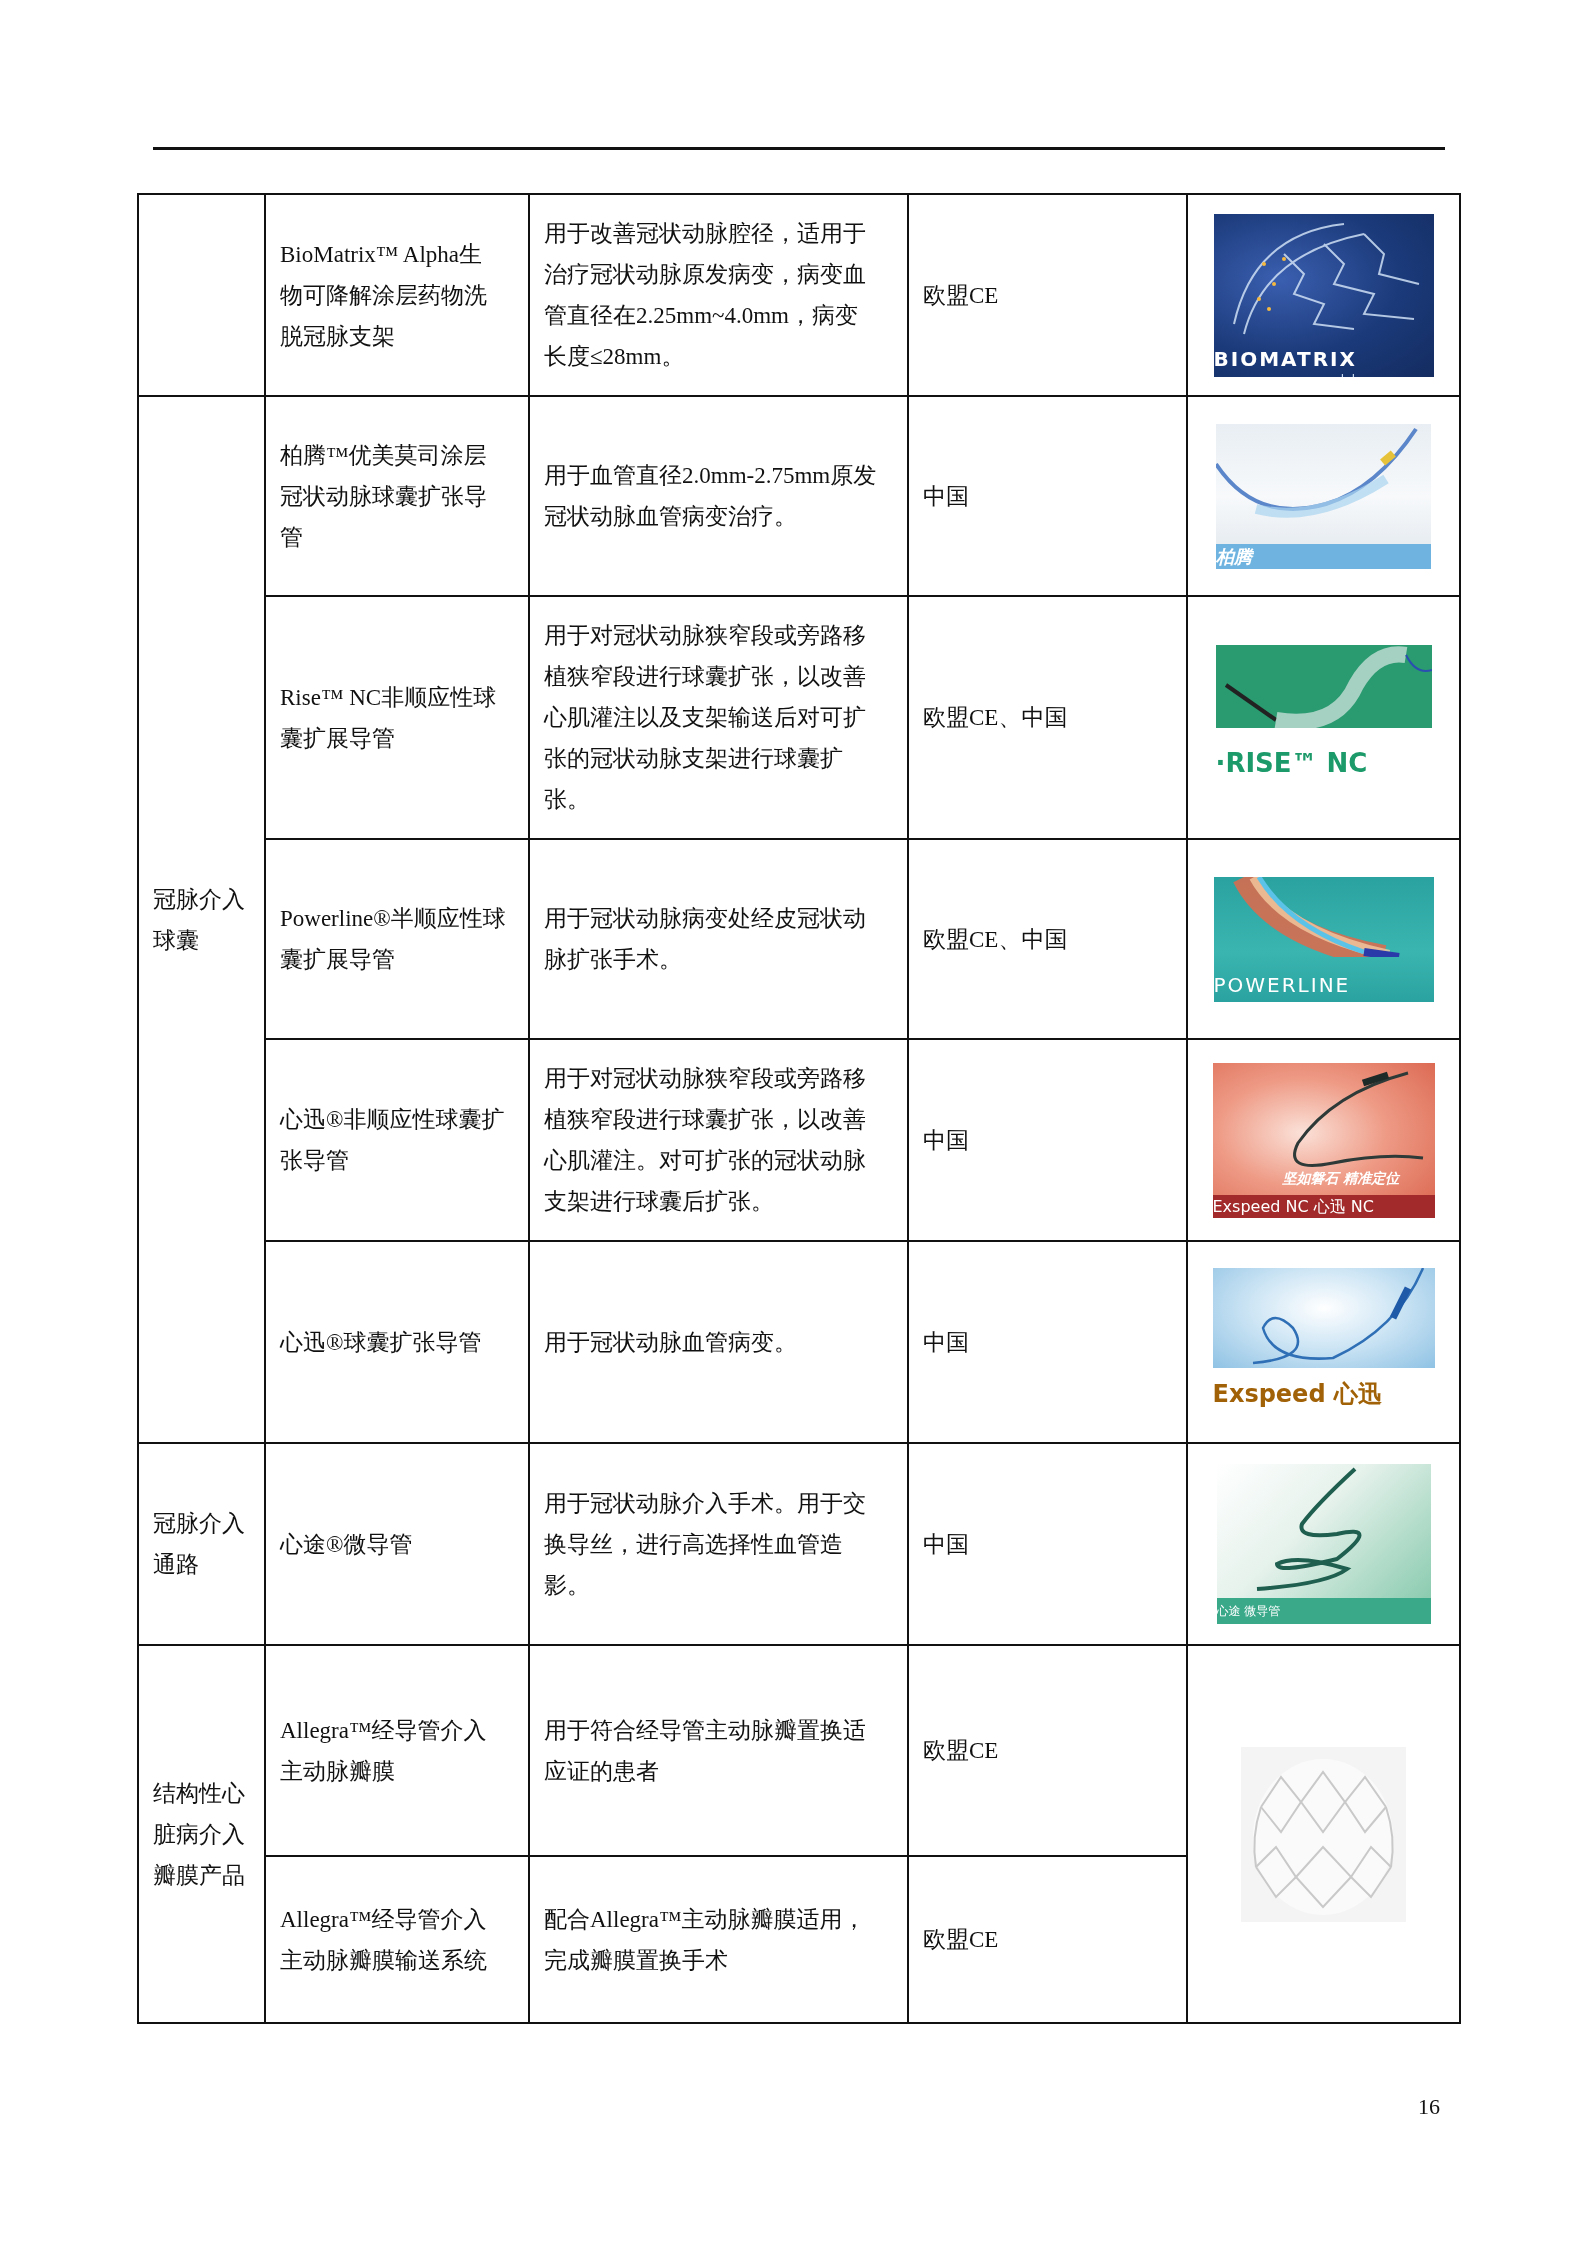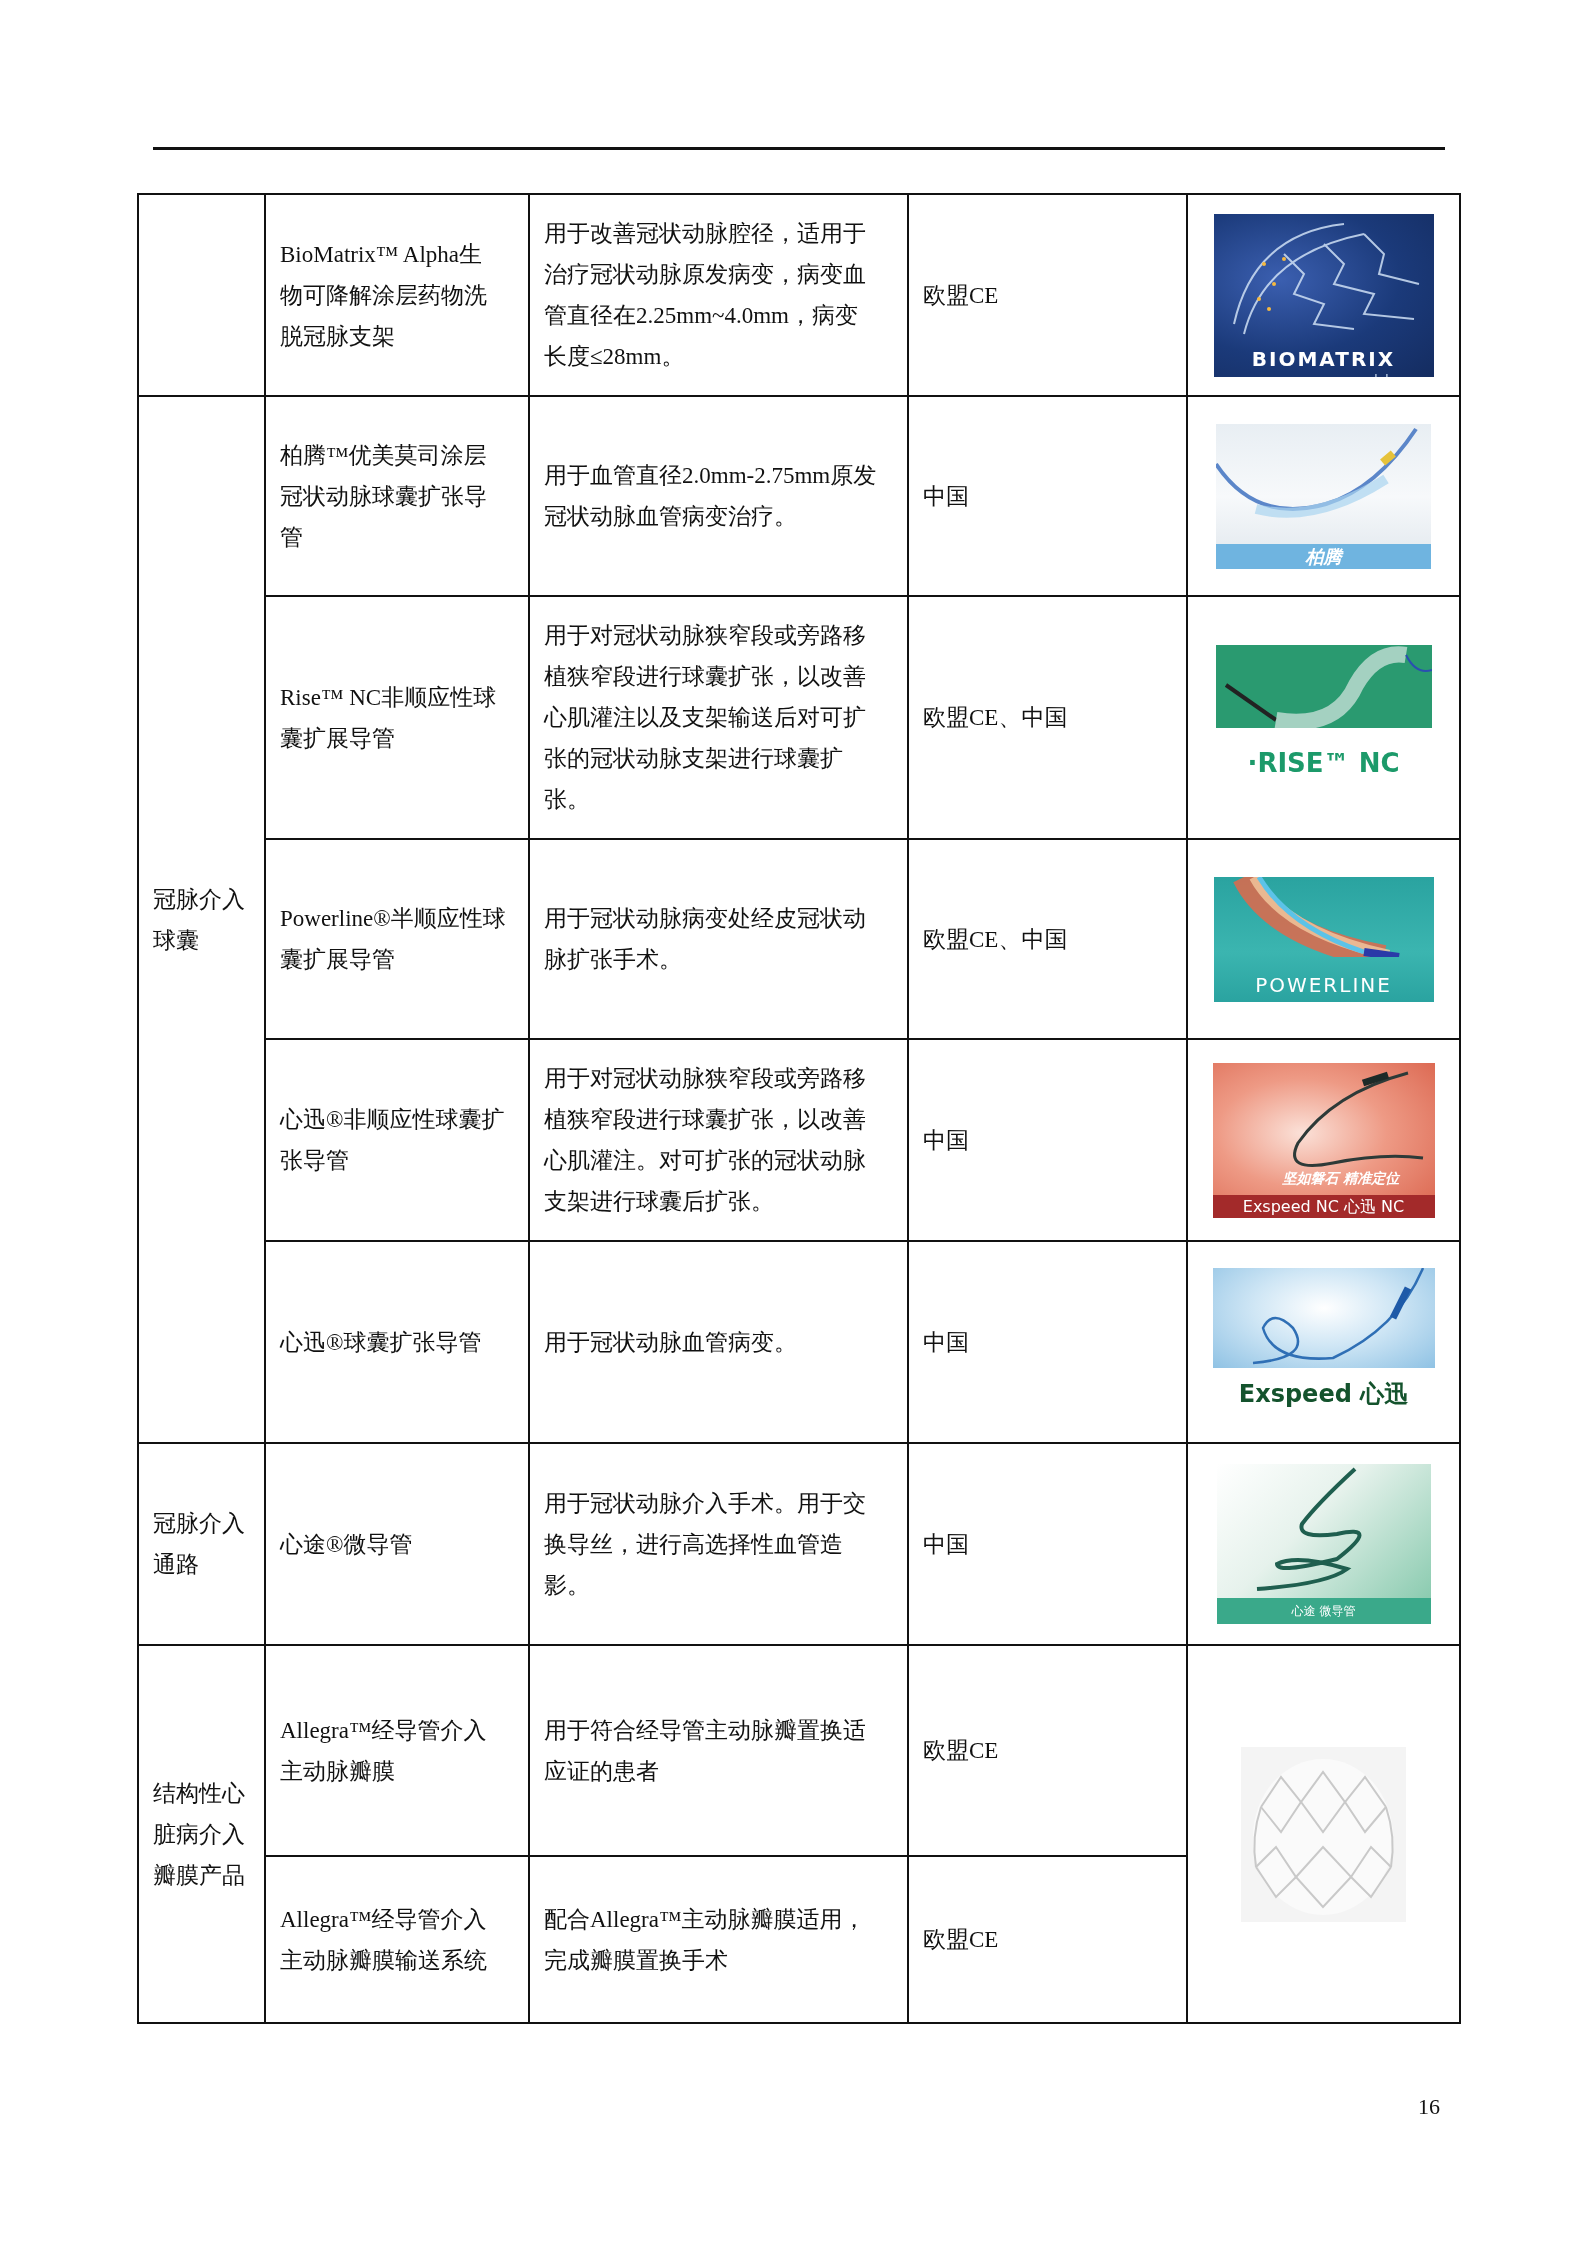--- a/index.html
+++ b/index.html
@@ -9,21 +9,21 @@
   .header-title { position:absolute; right:8px; top:4px; font-size:25px; letter-spacing:0.5px; }
   .header-rule { position:absolute; left:0; right:0; bottom:-2px; height:3px; background:#111; }
   table.products { position:absolute; left:137px; top:193px; width:1322px;
                    border-collapse:collapse; table-layout:fixed;border-radius:20px; }
   table.products td { border:2px solid #111; vertical-align:middle; padding:0 14px;
                       font-size:23px; line-height:41px; }
   td.cat { padding-left:14px; }
   td.img { padding:0; text-align:center; }
   .pic { margin:0 auto; position:relative; overflow:hidden; }
   .page-number { position:absolute; left:1418px; top:2094px; font-size:22px; }
-  .pic-label { position:absolute; left:0; right:0; text-align:center;
+  .pic-label { position:absolute; left:0; right:0; text-align:left;
                font-family:"DejaVu Sans","Liberation Sans",sans-serif; font-weight:bold; }
 </style>
 </head>
 <body>
 
 <div class="header">
   <div class="header-rule"></div>
 </div>
 
 <table class="products">
@@ -185,21 +185,21 @@
       </td>
       <td>中国</td>
       <td class="img">
         <div class="pic" style="width:222px;height:148px;background:#fff;">
           <div style="position:absolute;left:0;top:0;width:222px;height:100px;background:radial-gradient(ellipse at 50% 40%,#ffffff 0%,#cfe6f5 45%,#8fc2e4 100%);">
             <svg width="222" height="100">
               <path d="M210 0 Q185 60 120 90 Q60 95 50 60 Q60 40 80 60 Q100 90 40 95" stroke="#2f6fb5" stroke-width="2.5" fill="none"></path>
               <path d="M195 20 L180 50" stroke="#1e5aa8" stroke-width="7"></path>
             </svg>
           </div>
-          <div class="pic-label" style="top:106px;color:#14532d;font-size:24px;">Exspeed 心迅</div>
+          <div class="pic-label" style="top:106px;color:#a16207;font-size:24px;">Exspeed 心迅</div>
         </div>
       </td>
     </tr>
 
     <tr style="height:202px">
       <td class="cat">
         <div>冠脉介入</div>
         <div>通路</div>
       </td>
       <td>

